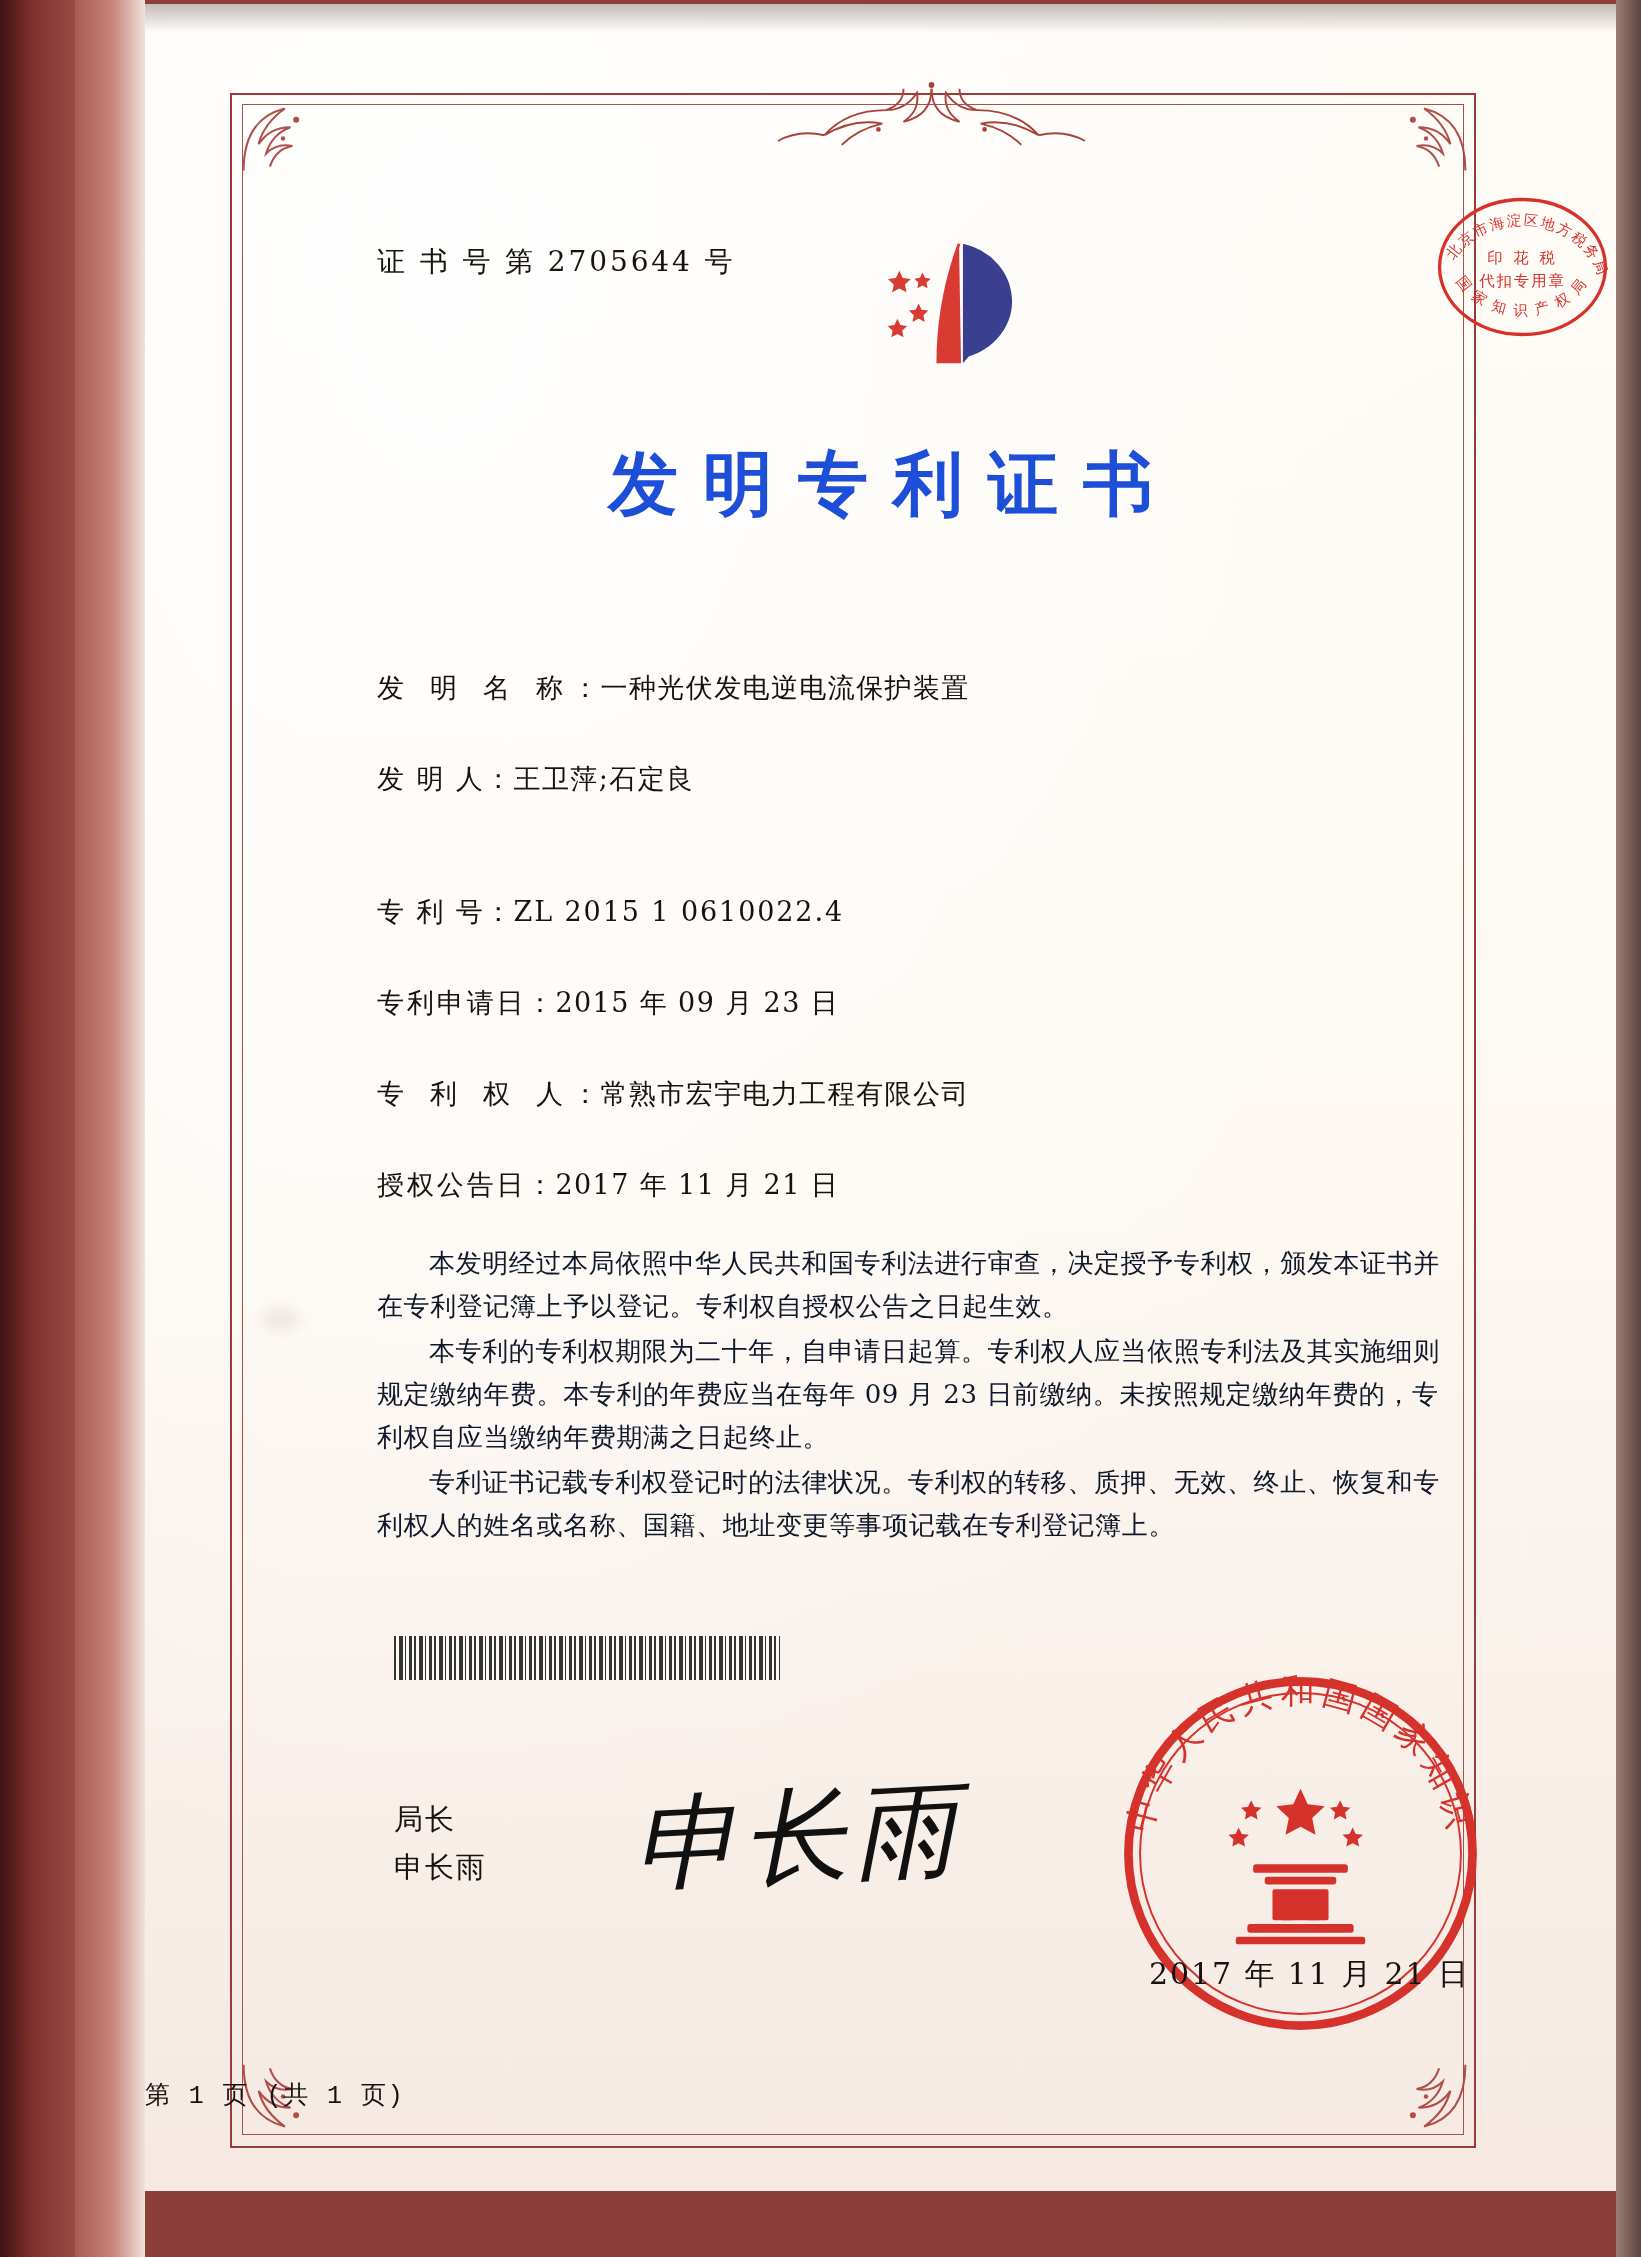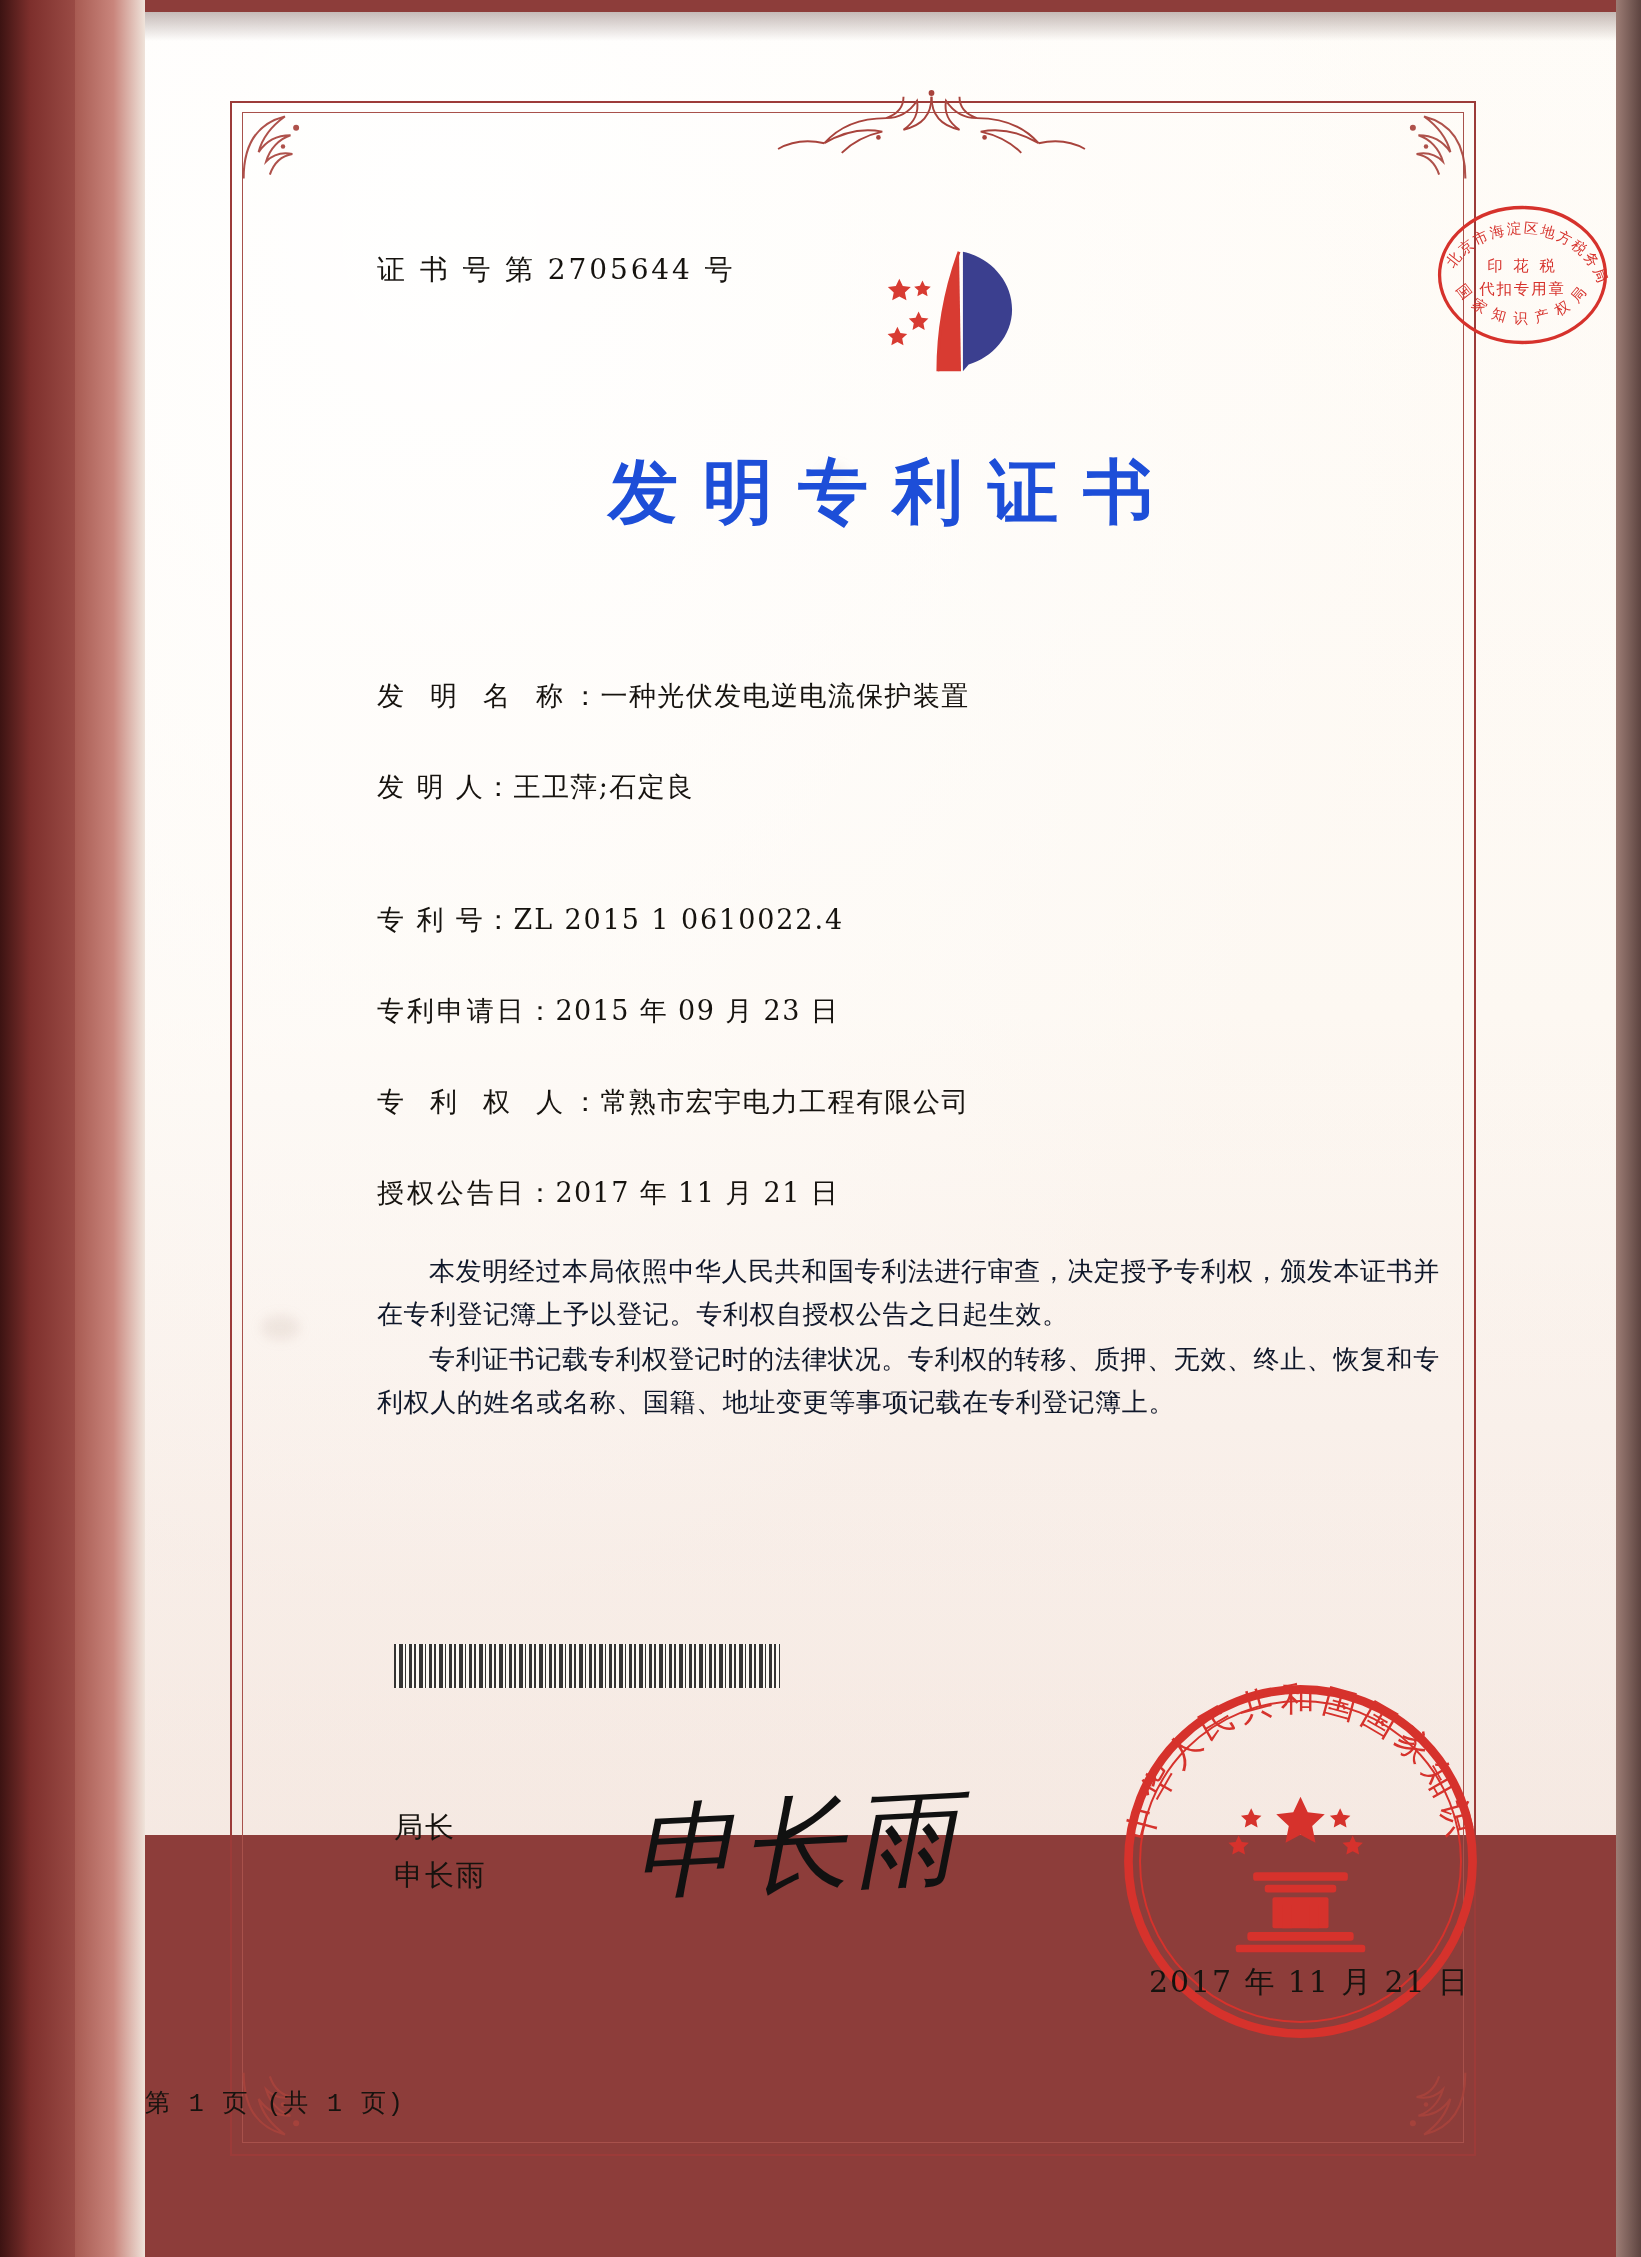--- a/index.html
+++ b/index.html
@@ -35,22 +35,22 @@
     background: linear-gradient(to right, #a85b52 0%, #c9857c 55%, #efe3da 100%);
   }
   .scan-right-band {
     position: absolute;
     right: 0; top: 0;
     width: 25px; height: 2257px;
     background: linear-gradient(to left, #5d4440 0%, #9d7d75 100%);
   }
   .paper {
     position: absolute;
-    left: 145px; top: 12px;
-    width: 1471px; height: 1823px;
+    left: 145px; top: 4px;
+    width: 1471px; height: 2187px;
     background: #fdfbf6;
     border-radius: 23px;
   }
   .paper-tint {
     position: absolute;
     left: 0; top: 0; right: 0; bottom: 0;
     background:
       radial-gradient(ellipse at 20% 12%, rgba(255,255,255,0.9) 0%, rgba(253,248,242,0.2) 60%),
       linear-gradient(to bottom, #fffdf9 0%, #fdf8f2 55%, #f7ece6 82%, #f3e5de 100%);
     pointer-events: none;
@@ -377,20 +377,21 @@
       <div class="field-row">
         <span class="field-label" style="letter-spacing:2.9px;">授权公告日</span>
         <span class="field-sep">：</span>
         <span class="field-value">2017 年 11 月 21 日</span>
       </div>
 
     </div>
 
     <div class="body-text">
       <p>本发明经过本局依照中华人民共和国专利法进行审查，决定授予专利权，颁发本证书并在专利登记簿上予以登记。专利权自授权公告之日起生效。</p>
+      <p>本专利的专利权期限为二十年，自申请日起算。专利权人应当依照专利法及其实施细则规定缴纳年费。本专利的年费应当在每年 09 月 23 日前缴纳。未按照规定缴纳年费的，专利权自应当缴纳年费期满之日起终止。</p>
       <p>专利证书记载专利权登记时的法律状况。专利权的转移、质押、无效、终止、恢复和专利权人的姓名或名称、国籍、地址变更等事项记载在专利登记簿上。</p>
     </div>
 
     <div class="barcode"></div>
 
     <div class="sign-label">
       <div>局长</div>
       <div>申长雨</div>
     </div>
     <div class="sign-script">申长雨</div>

